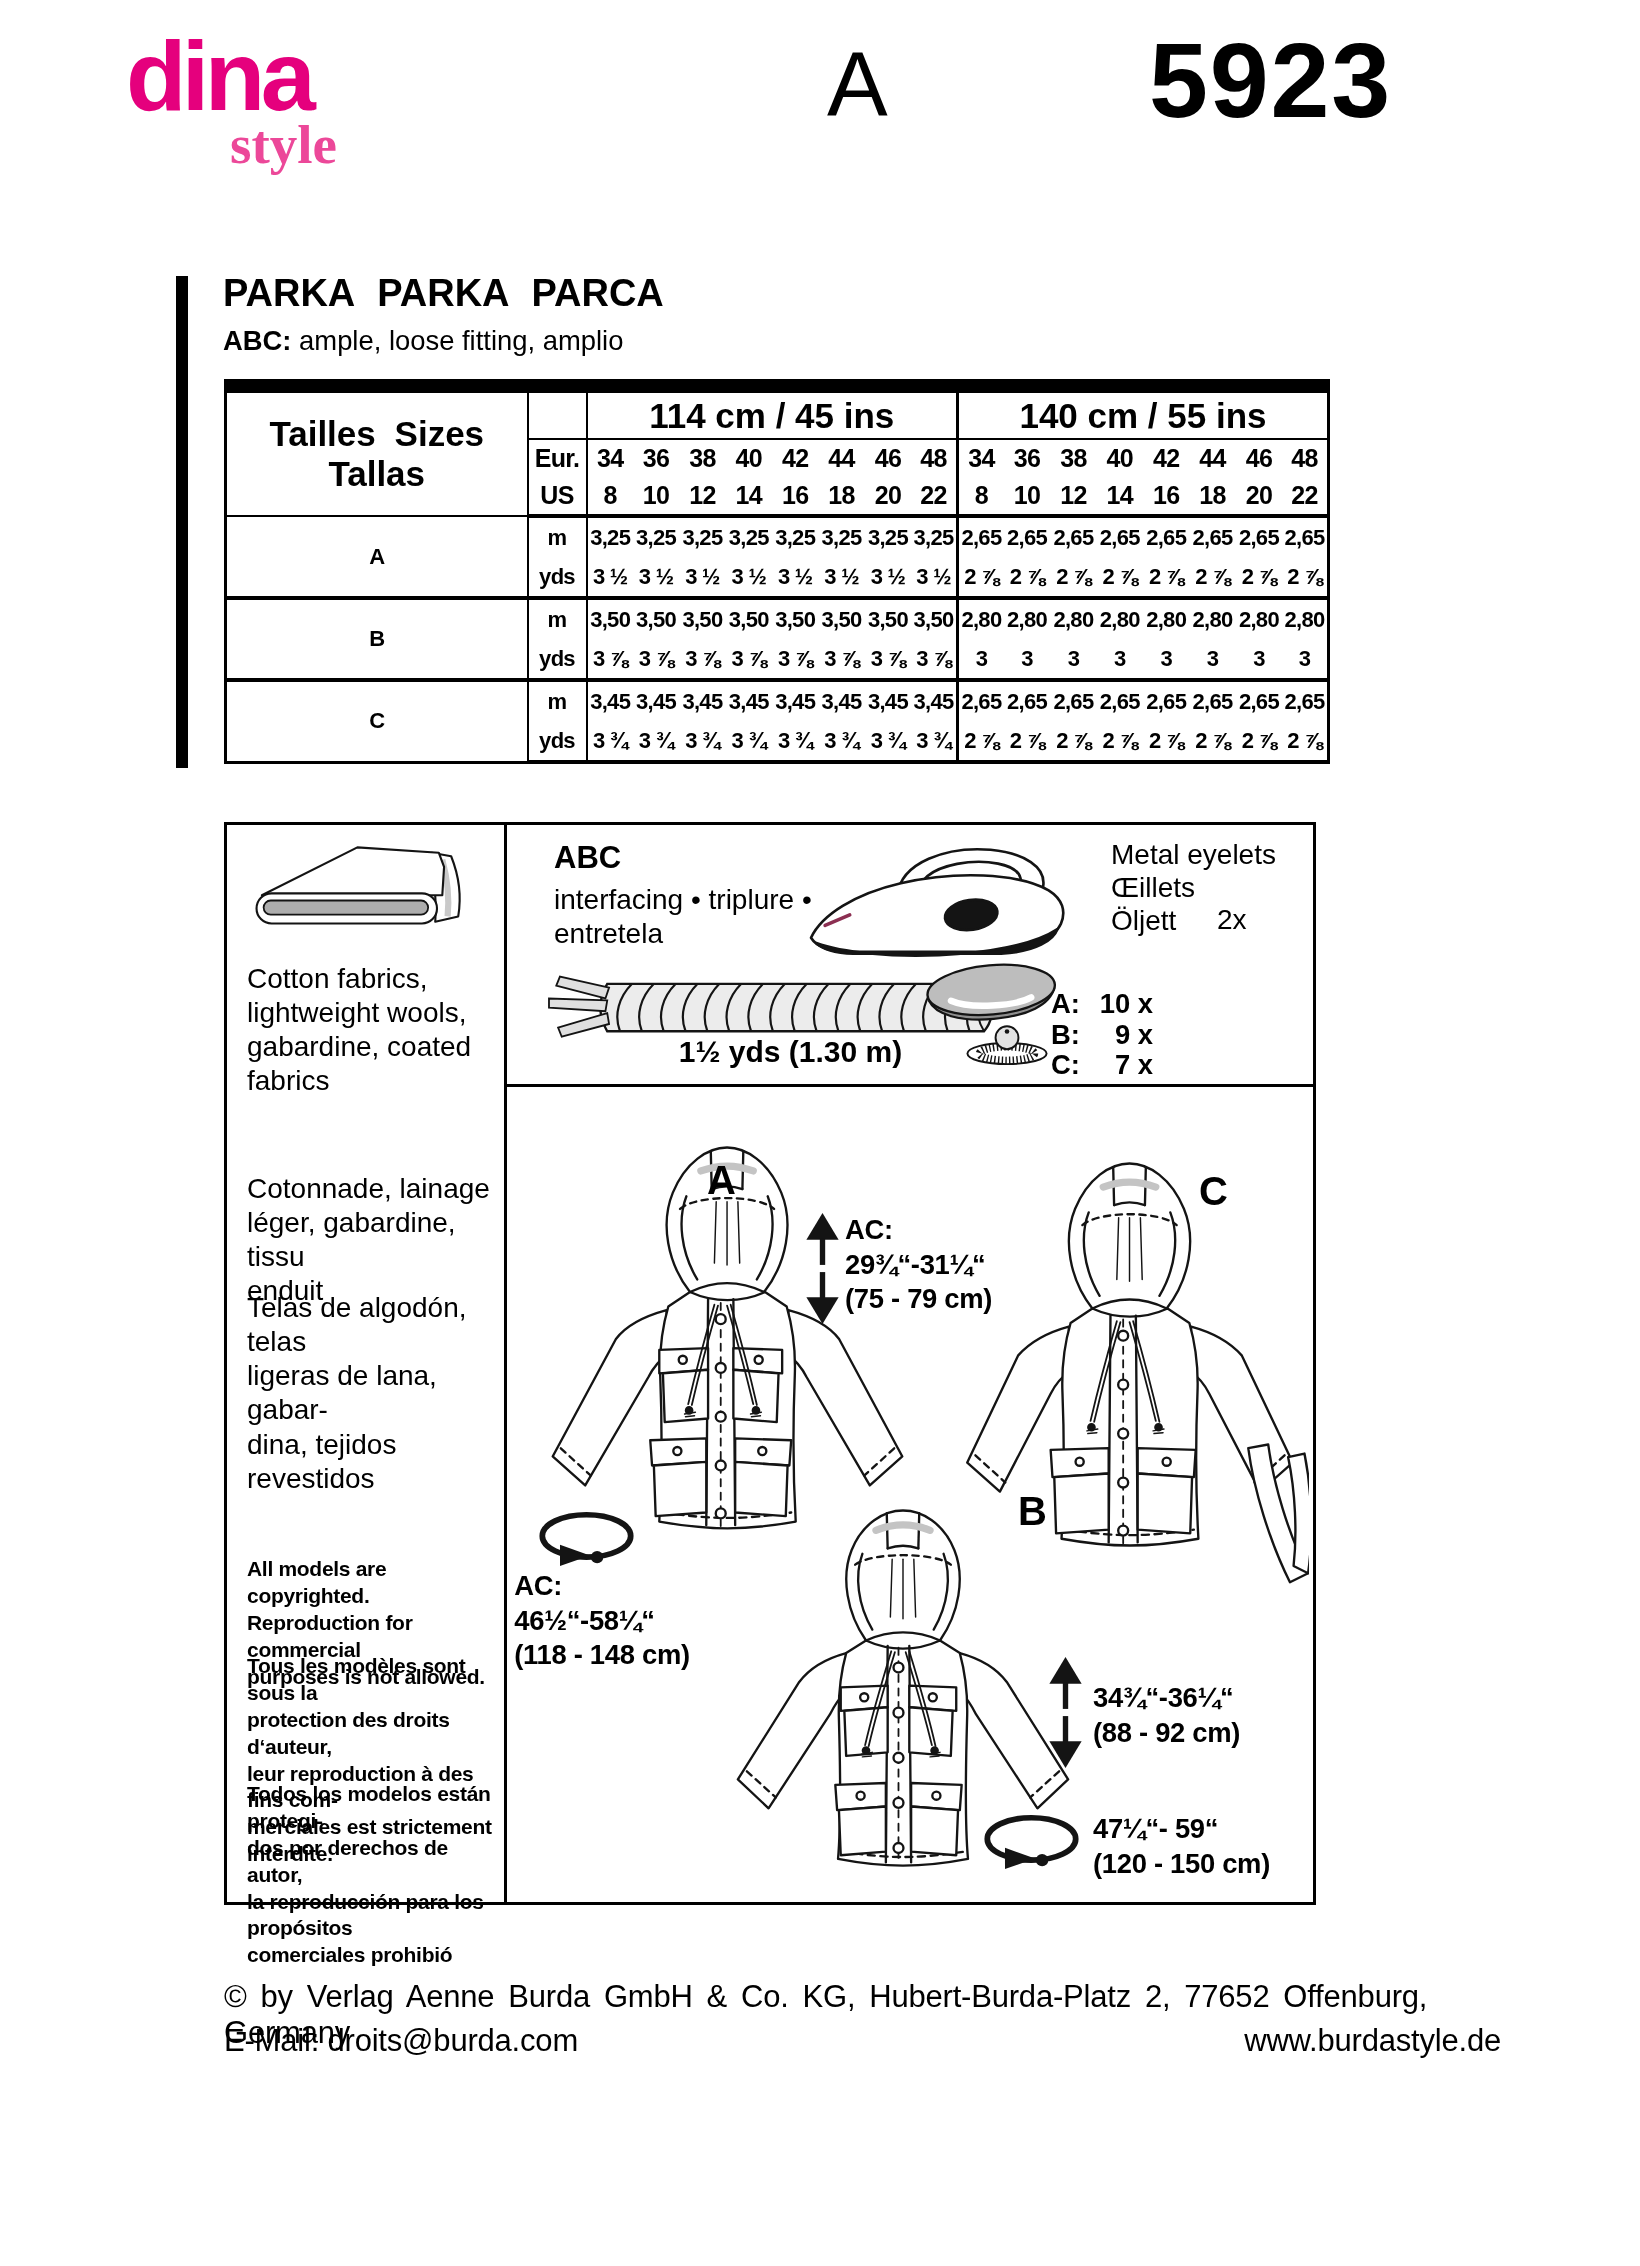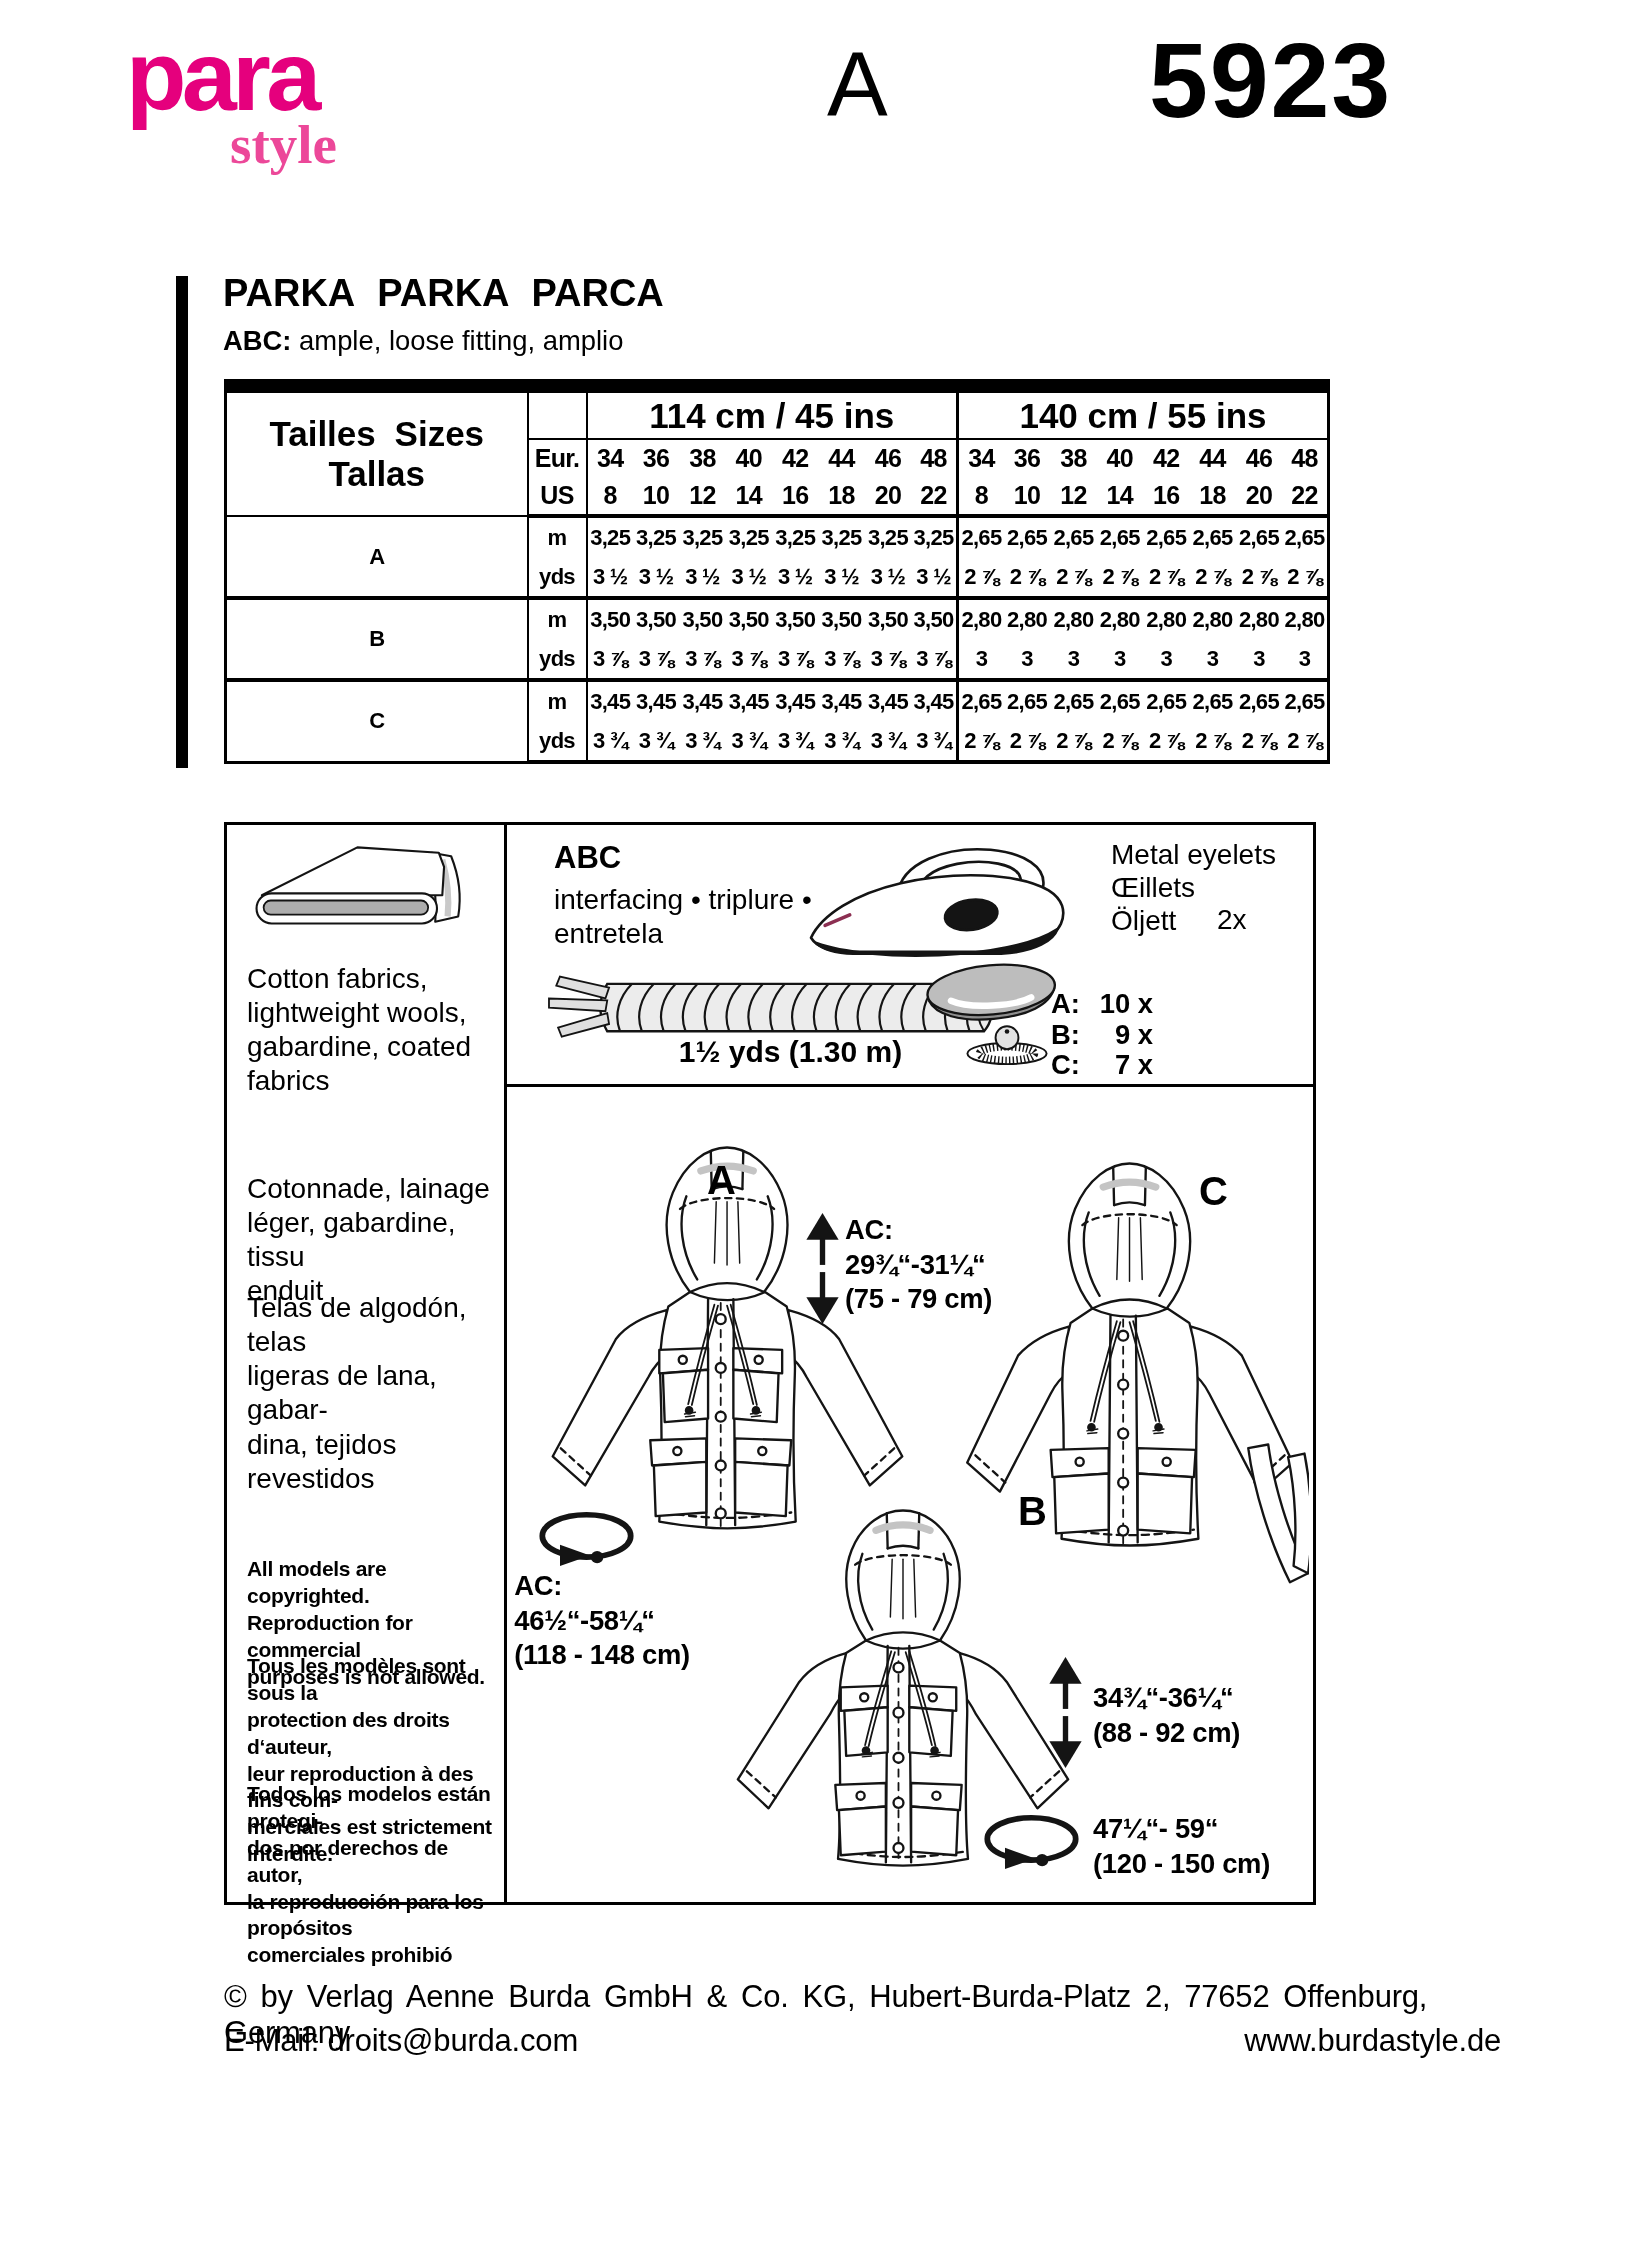--- a/index.html
+++ b/index.html
@@ -59,21 +59,21 @@
   
   .footer1{left:224px;top:1979px;width:1279px;font-size:31px;word-spacing:5.5px;letter-spacing:-0.2px;}
   .footer2a{left:224px;top:2023px;font-size:31px;letter-spacing:-0.2px;}
   .footer2b{right:139px;top:2023px;font-size:31px;letter-spacing:-0.2px;margin-left:43px;}
 </style>
 </head>
 <body>
 
 <div class="page">
 
-  <div class="abs logo-main">para</div>
+  <div class="abs logo-main">dina</div>
   <div class="abs logo-sub">style</div>
   <div class="abs view-letter">A</div>
   <div class="abs pattern-number">5923</div>
 
   <div class="abs title-bar"></div>
   <div class="abs garment-title">PARKA PARKA PARCA</div>
   <div class="abs fit-line"><b>ABC:</b><span> ample, loose fitting, amplio</span></div>
 
   <div class="abs sizetable-wrap">
     <table class="sizetable">

